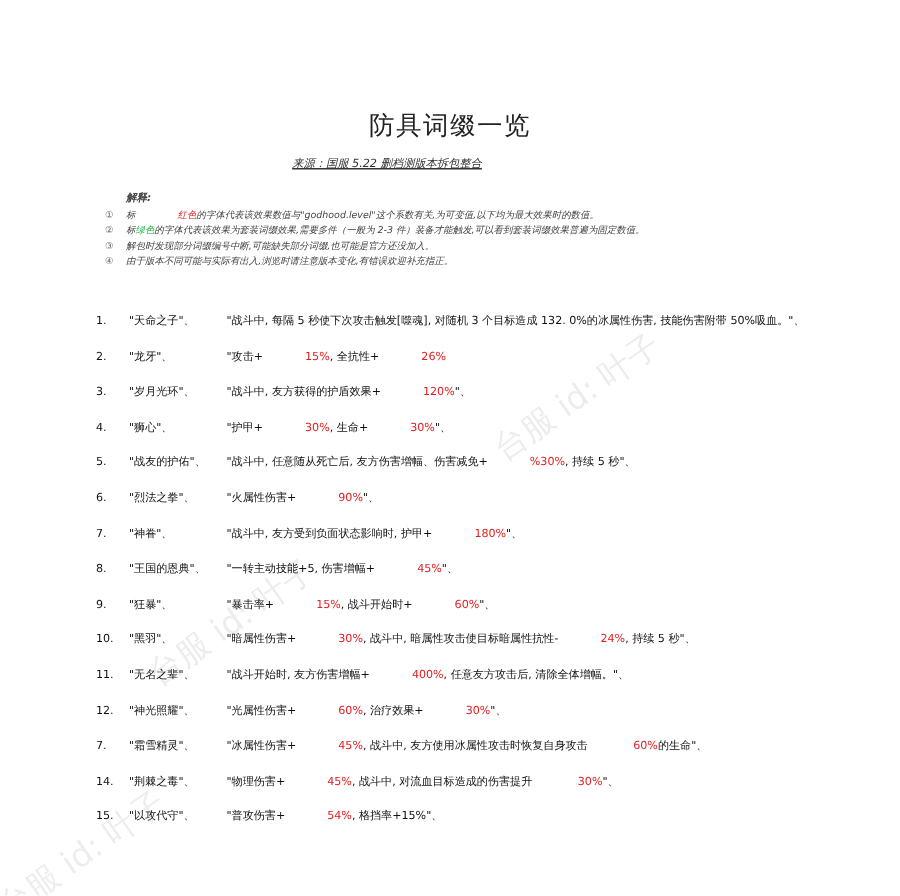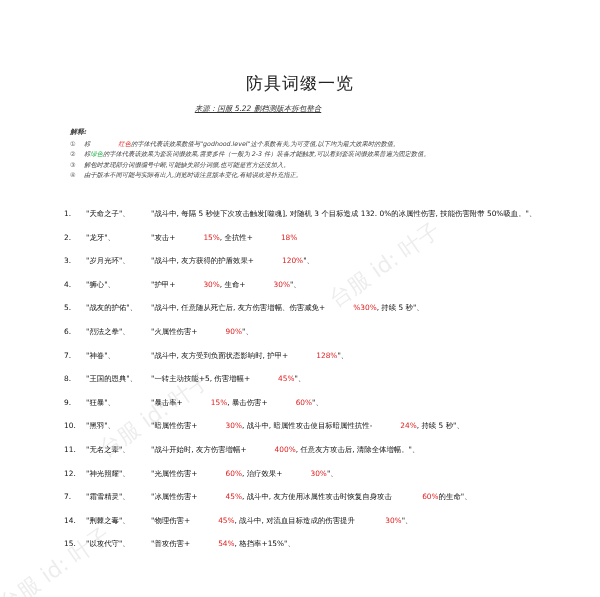--- a/index.html
+++ b/index.html
@@ -4,21 +4,21 @@
 <style>
   html, body { margin:0; padding:0; background:#ffffff; }
   body { width:600px; height:597px; position:relative; overflow:hidden;
          font-family:"DejaVu Sans","Liberation Sans",sans-serif; color:#222; }
   .title { position:absolute; top:72px; left:0; width:600px; text-align:center;
            font-size:17px; color:#222; letter-spacing:1px; }
   .source { position:absolute; top:104px; left:0; width:516px; text-align:center;
             font-size:7.5px; font-style:italic; color:#333; }
   .source span { text-decoration:underline; }
   .notes { position:absolute; top:127px; left:70px; font-size:6.3px; font-style:italic; color:#444; line-height:10.5px; }
-  .notes .head { font-weight:bold; font-size:7px; margin-bottom:1px; }
+  .notes .head { font-weight:bold; font-size:7px; margin-bottom:1px;margin-left:14px; }
   .notes .row { white-space:nowrap; }
   .notes .num { display:inline-block; width:14px; font-style:normal; color:#666; }
   .red { color:#e02020;margin-left:28px; }
   .green { color:#18b040; }
   .list { position:absolute; top:208px; left:64px; font-size:7.4px; color:#111; }
   .item { position:absolute; left:0; white-space:nowrap; height:12px; line-height:12px; }
   .item .idx { position:absolute; left:0; width:22px; }
   .item .name { position:absolute; left:22px; }
   .item .desc { position:absolute; left:87px; }
   .wm { position:absolute; color:#000; opacity:0.07; font-size:22px; transform:rotate(-35deg); white-space:nowrap; pointer-events:none; }
@@ -42,21 +42,21 @@
 
   <div class="list" id="affix-list">
       <div class="item" style="top: 0px;">
         <span class="idx">1.</span>
         <span class="name">"天命之子"、</span>
         <span class="desc"><span>"战斗中, 每隔 5 秒使下次攻击触发[噬魂], 对随机 3 个目标造成 132. 0%的冰属性伤害, 技能伤害附带 50%吸血。"、</span></span>
       </div>
       <div class="item" style="top: 23.6px;">
         <span class="idx">2.</span>
         <span class="name">"龙牙"、</span>
-        <span class="desc"><span>"攻击+</span><span class="red">15%</span><span>, 全抗性+</span><span class="red">18%</span></span>
+        <span class="desc"><span>"攻击+</span><span class="red">15%</span><span>, 全抗性+</span><span class="red">26%</span></span>
       </div>
       <div class="item" style="top: 47.2px;">
         <span class="idx">3.</span>
         <span class="name">"岁月光环"、</span>
         <span class="desc"><span>"战斗中, 友方获得的护盾效果+</span><span class="red">120%</span><span>"、</span></span>
       </div>
       <div class="item" style="top: 70.8px;">
         <span class="idx">4.</span>
         <span class="name">"狮心"、</span>
         <span class="desc"><span>"护甲+</span><span class="red">30%</span><span>, 生命+</span><span class="red">30%</span><span>"、</span></span>
@@ -67,31 +67,31 @@
         <span class="desc"><span>"战斗中, 任意随从死亡后, 友方伤害增幅、伤害减免+</span><span class="red">%30%</span><span>, 持续 5 秒"、</span></span>
       </div>
       <div class="item" style="top: 118px;">
         <span class="idx">6.</span>
         <span class="name">"烈法之拳"、</span>
         <span class="desc"><span>"火属性伤害+</span><span class="red">90%</span><span>"、</span></span>
       </div>
       <div class="item" style="top: 141.6px;">
         <span class="idx">7.</span>
         <span class="name">"神眷"、</span>
-        <span class="desc"><span>"战斗中, 友方受到负面状态影响时, 护甲+</span><span class="red">128%</span><span>"、</span></span>
+        <span class="desc"><span>"战斗中, 友方受到负面状态影响时, 护甲+</span><span class="red">180%</span><span>"、</span></span>
       </div>
       <div class="item" style="top: 165.2px;">
         <span class="idx">8.</span>
         <span class="name">"王国的恩典"、</span>
         <span class="desc"><span>"一转主动技能+5, 伤害增幅+</span><span class="red">45%</span><span>"、</span></span>
       </div>
       <div class="item" style="top: 188.8px;">
         <span class="idx">9.</span>
         <span class="name">"狂暴"、</span>
-        <span class="desc"><span>"暴击率+</span><span class="red">15%</span><span>, 暴击伤害+</span><span class="red">60%</span><span>"、</span></span>
+        <span class="desc"><span>"暴击率+</span><span class="red">15%</span><span>, 战斗开始时+</span><span class="red">60%</span><span>"、</span></span>
       </div>
       <div class="item" style="top: 212.4px;">
         <span class="idx">10.</span>
         <span class="name">"黑羽"、</span>
         <span class="desc"><span>"暗属性伤害+</span><span class="red">30%</span><span>, 战斗中, 暗属性攻击使目标暗属性抗性-</span><span class="red">24%</span><span>, 持续 5 秒"、</span></span>
       </div>
       <div class="item" style="top: 236px;">
         <span class="idx">11.</span>
         <span class="name">"无名之辈"、</span>
         <span class="desc"><span>"战斗开始时, 友方伤害增幅+</span><span class="red">400%</span><span>, 任意友方攻击后, 清除全体增幅。"、</span></span>

